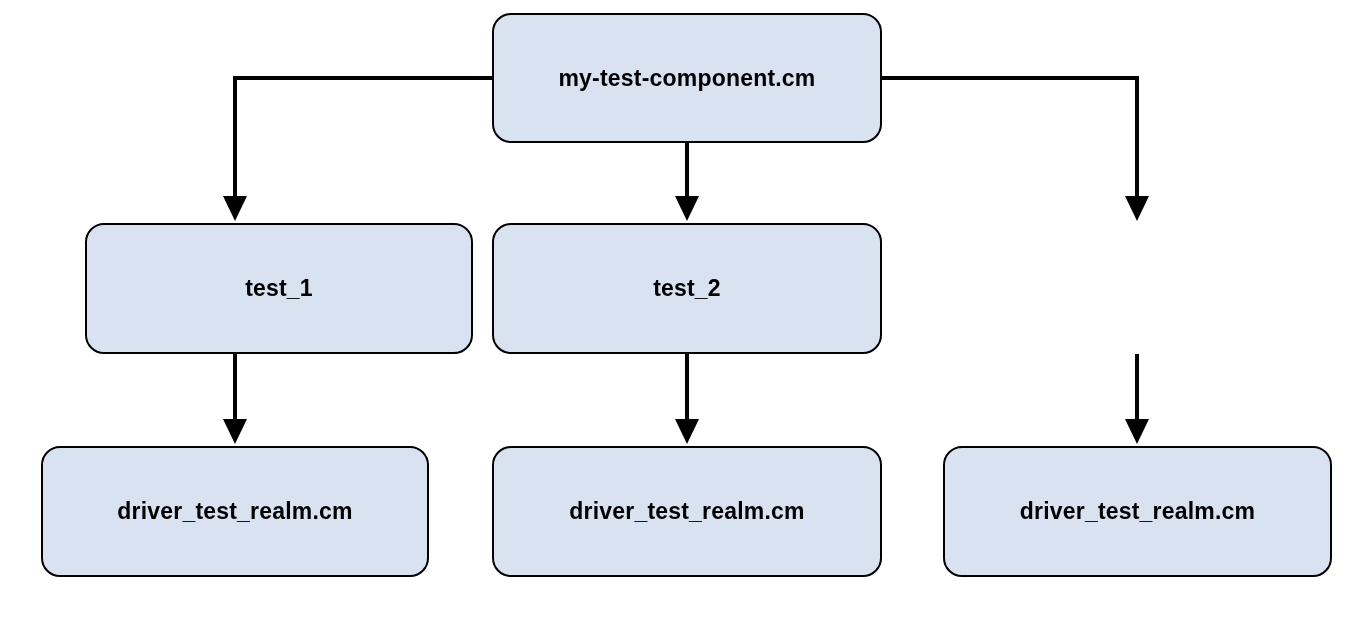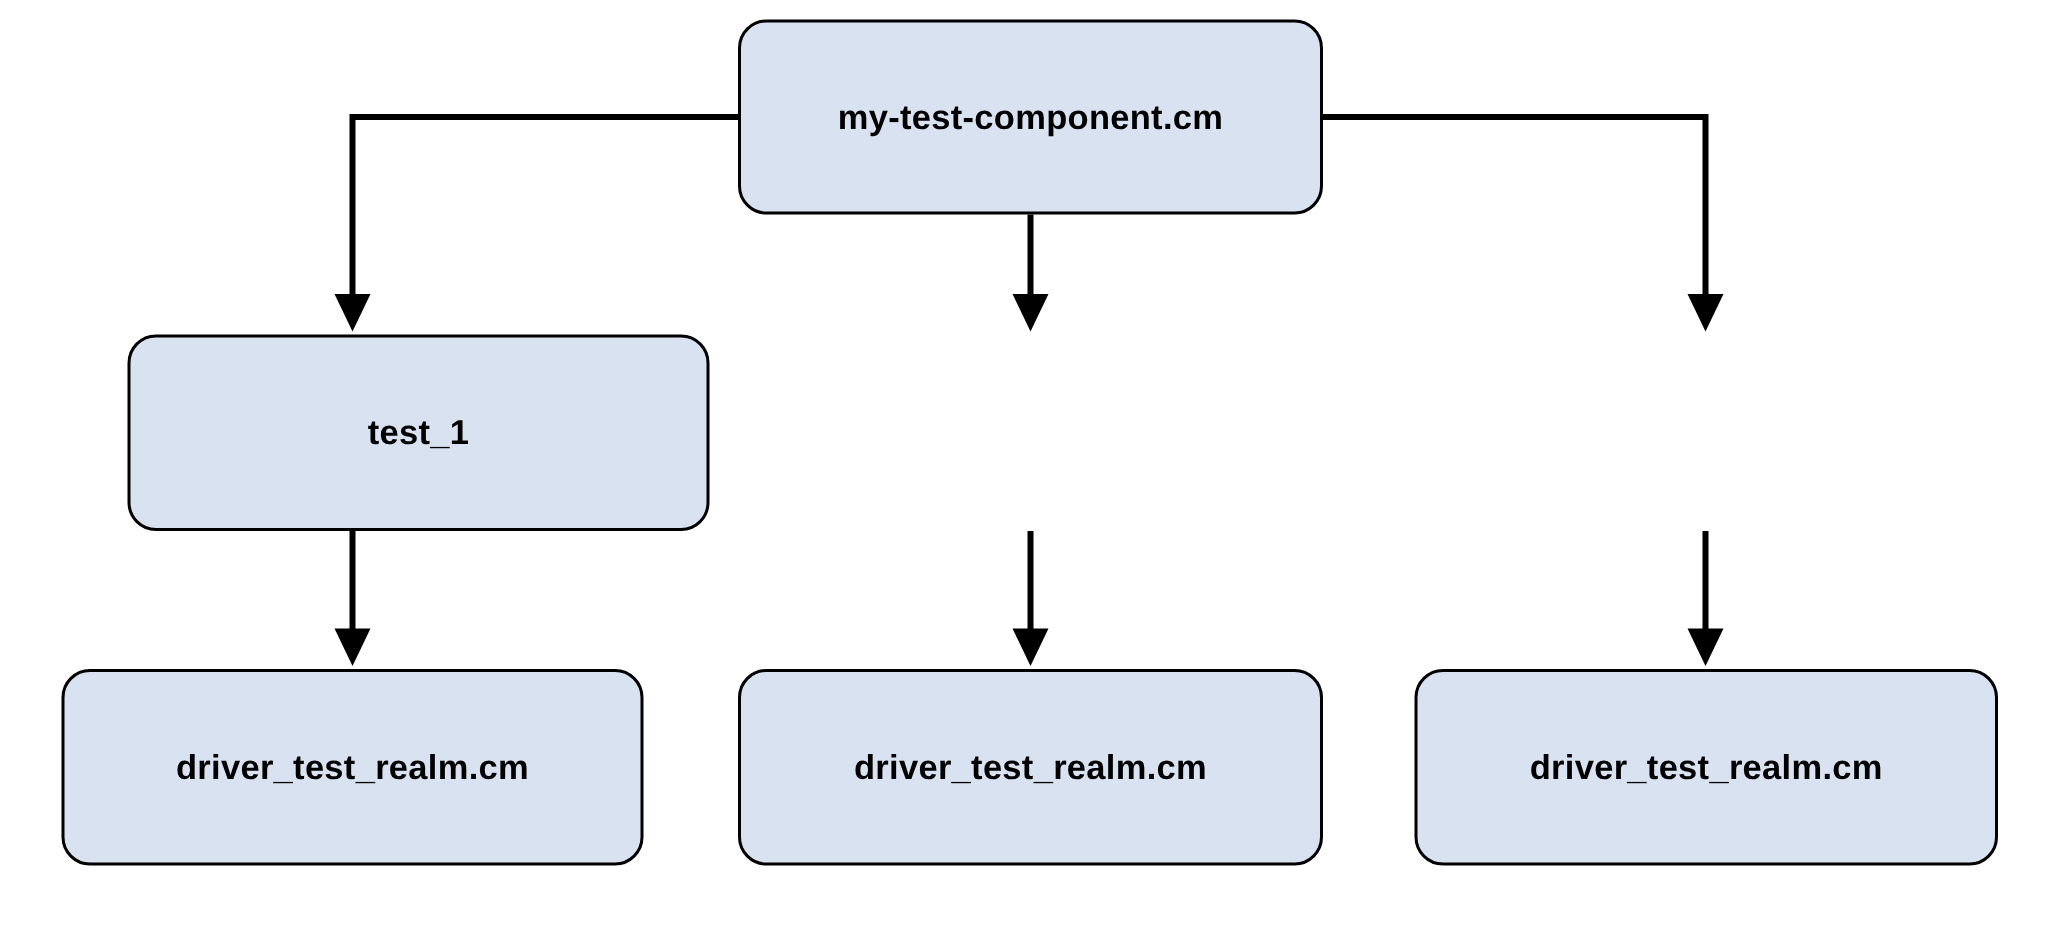--- a/index.html
+++ b/index.html
@@ -97,20 +97,23 @@
   </svg>
 
   <div class="node n-root">
     <span class="label">my-test-component.cm</span>
   </div>
 
   <div class="node n-t1">
     <span class="label">test_1</span>
   </div>
 
+  <div class="node n-t2">
+    <span class="label">test_2</span>
+  </div>
 
 
   <div class="node n-d1">
     <span class="label">driver_test_realm.cm</span>
   </div>
 
   <div class="node n-d2">
     <span class="label">driver_test_realm.cm</span>
   </div>
 

